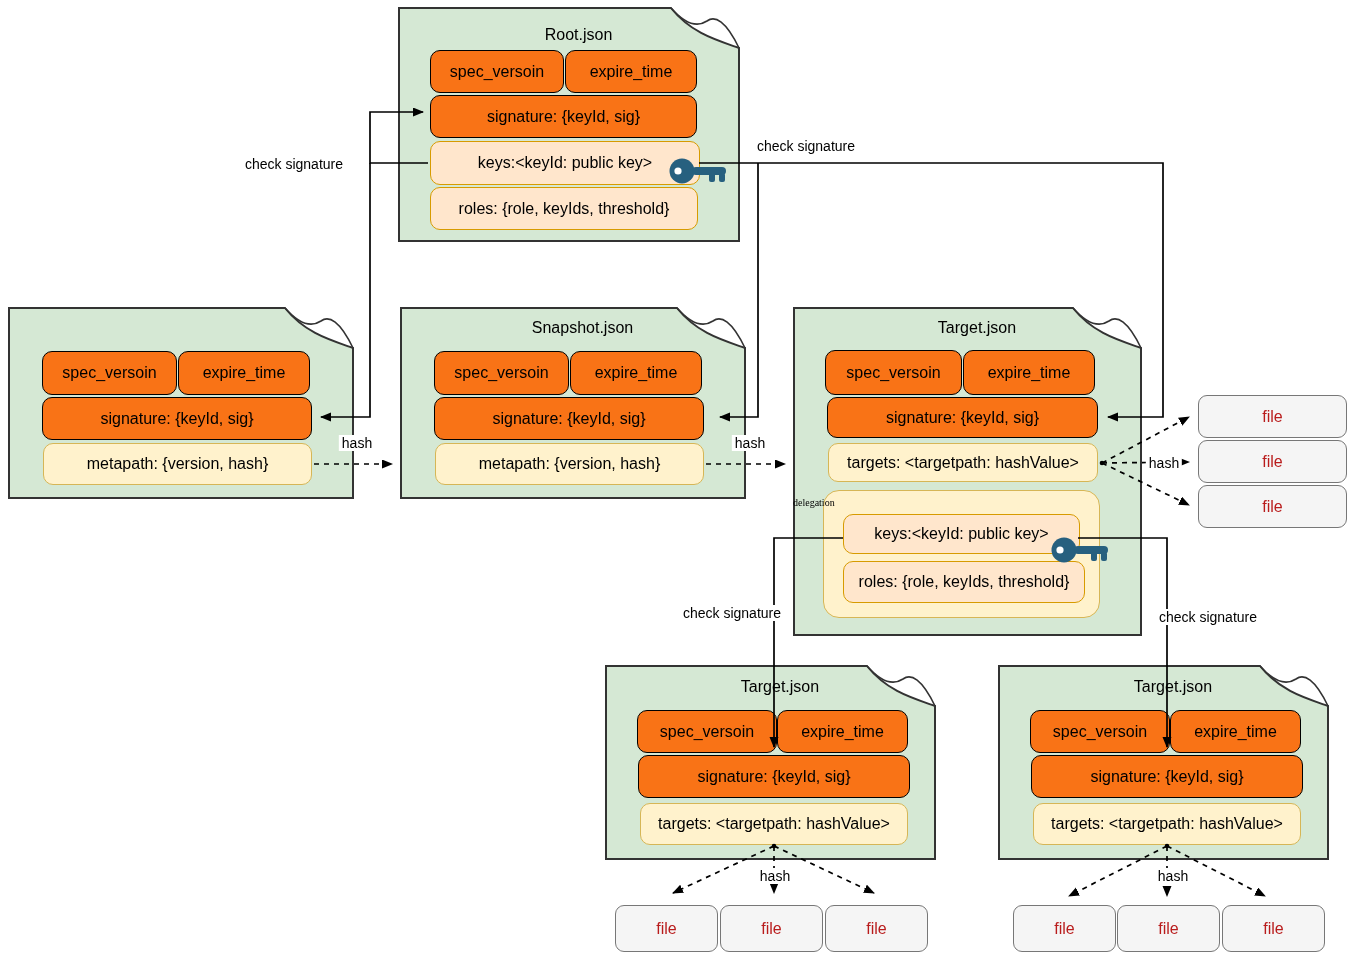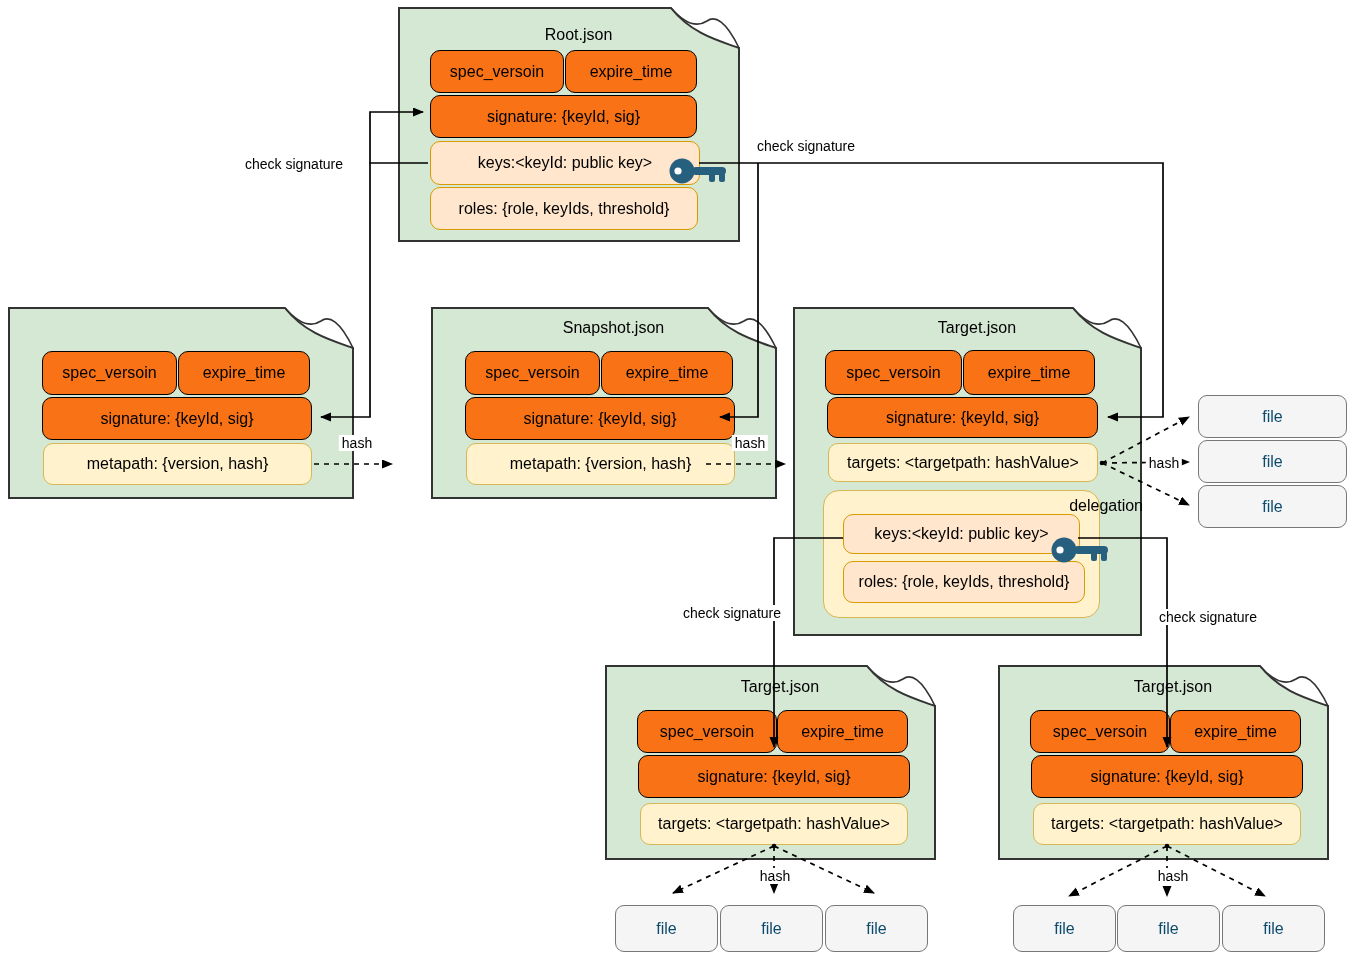--- a/index.html
+++ b/index.html
@@ -8,24 +8,24 @@
   .doc{position:absolute;z-index:10;}
   .doc-bg{position:absolute;left:0;top:0;}
   .doc-title{position:absolute;left:0;right:30px;text-align:center;font-size:16px;z-index:11;padding-left:48px;}
   .pill{position:absolute;display:flex;align-items:center;justify-content:center;
         font-size:16px;border-radius:10px;box-sizing:border-box;z-index:12;white-space:nowrap;}
   .pill.blue{background:#f97316;border:1.8px solid #000000;}
   .pill.orange{background:#ffe6cc;border:1.6px solid #d79b00;}
   .pill.yellow{background:#fff2cc;border:1.6px solid #d6b656;}
   .delegation-box{position:absolute;background:#fff2cc;border:1.6px solid #d6b656;
         border-radius:16px;box-sizing:border-box;z-index:11;}
-  .delegation-title{position:absolute;left:0;right:0;text-align:right;font-size:16px;z-index:12;}
+  .delegation-title{position:absolute;left:0;right:0;text-align:left;font-size:10px;z-index:12;font-family:Liberation Serif, serif;}
   .file{position:absolute;background:#f5f5f5;border:1.6px solid #777;border-radius:9px;
         display:flex;align-items:center;justify-content:center;font-size:16px;
-        box-sizing:border-box;color:#0c4a6e;z-index:10;}
+        box-sizing:border-box;color:#b91c1c;z-index:10;}
   #edges{position:absolute;left:0;top:0;z-index:20;pointer-events:none;}
   .edge-label{position:absolute;transform:translate(-50%,-50%);background:#fff;
         font-size:14px;padding:0 3px;white-space:nowrap;z-index:25;}
   .key-icon{position:absolute;z-index:26;}
 </style>
 </head>
 <body>
 
 <div class="canvas">
 
@@ -46,21 +46,21 @@
     <svg class="doc-bg" width="347" height="193">
       <path d="M1,1 L277,1 C297,26 322,33 345,41 L345,191 L1,191 Z" fill="#d5e8d4" stroke="#333" stroke-width="2"></path>
       <path d="M277,1 C292,18 304,20 313,14 C321,8 332,14 345,41" fill="none" stroke="#333" stroke-width="1.6"></path>
     </svg>
     <div class="pill blue" style="left:34px;top:44px;width:135px;height:44px;">spec_versoin</div>
     <div class="pill blue" style="left:170px;top:44px;width:132px;height:44px;">expire_time</div>
     <div class="pill blue" style="left:34px;top:90px;width:270px;height:43px;">signature: {keyId, sig}</div>
     <div class="pill yellow" style="left:35px;top:136px;width:269px;height:42px;">metapath: {version, hash}</div>
   </div>
 
-  <div class="doc" style="left:400px;top:307px;width:347px;height:193px;margin-left:31px;">
+  <div class="doc" style="left:400px;top:307px;width:347px;height:193px;">
     <svg class="doc-bg" width="347" height="193">
       <path d="M1,1 L277,1 C297,26 322,33 345,41 L345,191 L1,191 Z" fill="#d5e8d4" stroke="#333" stroke-width="2"></path>
       <path d="M277,1 C292,18 304,20 313,14 C321,8 332,14 345,41" fill="none" stroke="#333" stroke-width="1.6"></path>
     </svg>
     <div class="doc-title" style="top:12px;">Snapshot.json</div>
     <div class="pill blue" style="left:34px;top:44px;width:135px;height:44px;">spec_versoin</div>
     <div class="pill blue" style="left:170px;top:44px;width:132px;height:44px;">expire_time</div>
     <div class="pill blue" style="left:34px;top:90px;width:270px;height:43px;">signature: {keyId, sig}</div>
     <div class="pill yellow" style="left:35px;top:136px;width:269px;height:42px;">metapath: {version, hash}</div>
   </div>

